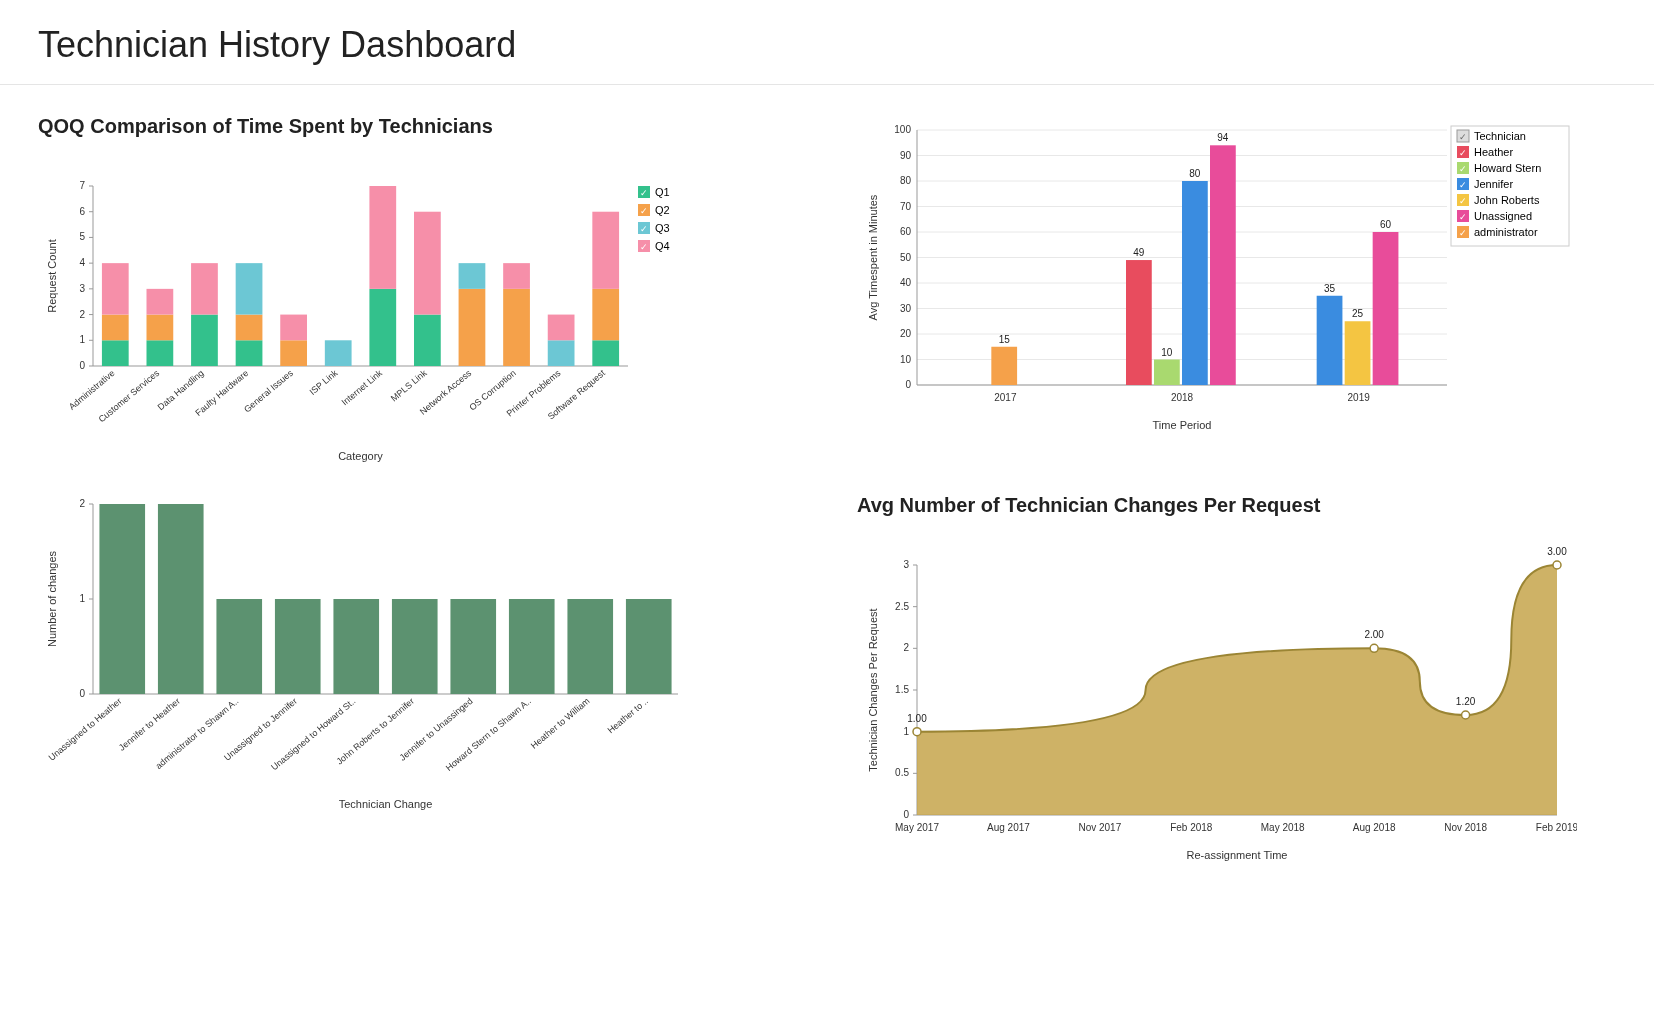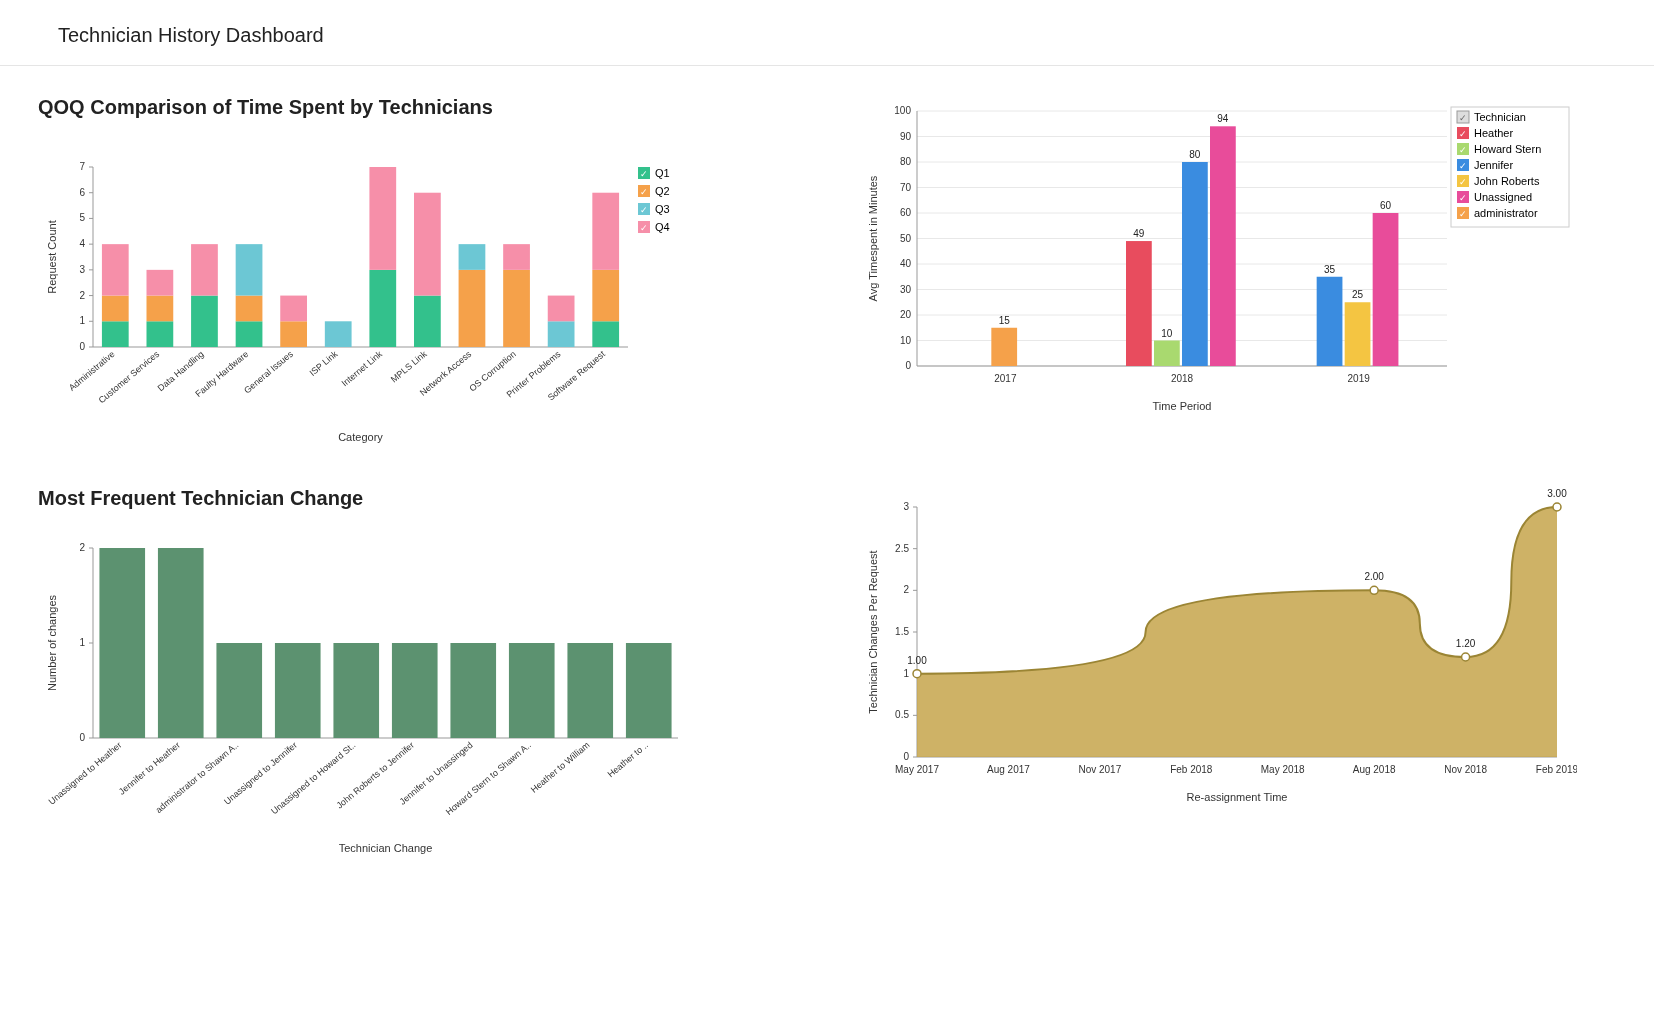--- a/index.html
+++ b/index.html
@@ -1,19 +1,19 @@
 <!DOCTYPE html>
 <html><head>
 <meta charset="utf-8">
 <style>
 * { box-sizing: border-box; margin: 0; padding: 0; }
 body { font-family: -apple-system, BlinkMacSystemFont, "Segoe UI", Arial, sans-serif; background: #fff; color: #222; }
 .header { padding: 24px 38px 18px 38px; border-bottom: 1px solid #e5e5e5; }
-.header h1 { font-size: 20px; font-weight: 500; margin-left: 20px; }
-.grid { display: grid; grid-template-columns: 1fr 1fr; gap: 40px 60px; padding: 30px 38px; }
+.header h1 { font-size: 36px; font-weight: 500; }
+.grid { display: grid; grid-template-columns: 1fr 1fr; gap: 28px 60px; padding: 30px 38px; }
 .panel { }
 .panel-title { font-size: 20px; font-weight: 600; margin-bottom: 28px; }
 .chart-wrap { position: relative; }
 svg { display: block; }
 .axis-label { font-size: 11px; fill: #333; }
 .tick-label { font-size: 10px; fill: #333; }
 .tick-label-rot { font-size: 9px; fill: #333; }
 .axis-line { stroke: #999; stroke-width: 1; }
 .grid-line { stroke: #e8e8e8; stroke-width: 1; }
 .legend { font-size: 11px; }
@@ -176,21 +176,20 @@
           <text x="602" y="105" font-size="9" fill="#fff">✓</text>
           <text x="617" y="105" class="legend">Unassigned</text>
           <rect x="600" y="111" width="12" height="12" fill="#f5a14a"></rect>
           <text x="602" y="121" font-size="9" fill="#fff">✓</text>
           <text x="617" y="121" class="legend">administrator</text>
         </svg>
     </div>
   </div>
 
   <div class="panel">
-    <div class="panel-title">Most Frequent Technician Change</div>
     <div class="chart-wrap">
       <svg id="svg-freq" width="660" height="320">
           <line x1="55" y1="200" x2="51" y2="200" class="axis-line"></line>
           <text x="47" y="203" text-anchor="end" class="tick-label">0</text>
           <line x1="55" y1="105" x2="51" y2="105" class="axis-line"></line>
           <text x="47" y="108" text-anchor="end" class="tick-label">1</text>
           <line x1="55" y1="10" x2="51" y2="10" class="axis-line"></line>
           <text x="47" y="13" text-anchor="end" class="tick-label">2</text>
           <line x1="55" y1="10" x2="55" y2="200" class="axis-line"></line>
           <line x1="55" y1="200" x2="640" y2="200" class="axis-line"></line>
@@ -214,20 +213,21 @@
           <rect x="529.435" y="105" width="45.63" height="95" fill="#5c9270"></rect>
           <text x="552.25" y="208" text-anchor="end" transform="rotate(-40 552.25 208)" class="tick-label-rot">Heather to William</text>
           <rect x="587.935" y="105" width="45.63" height="95" fill="#5c9270"></rect>
           <text x="610.75" y="208" text-anchor="end" transform="rotate(-40 610.75 208)" class="tick-label-rot">Heather to ..</text>
           <text x="347.5" y="314" text-anchor="middle" class="axis-label">Technician Change</text>
         </svg>
     </div>
   </div>
 
   <div class="panel">
+    <div class="panel-title">Avg Number of Technician Changes Per Request</div>
     <div class="chart-wrap">
       <svg id="svg-avg" width="720" height="320">
           <line x1="60" y1="270" x2="56" y2="270" class="axis-line"></line>
           <text x="52" y="273" text-anchor="end" class="tick-label">0</text>
           <line x1="60" y1="228.33333333333334" x2="56" y2="228.33333333333334" class="axis-line"></line>
           <text x="52" y="231.33333333333334" text-anchor="end" class="tick-label">0.5</text>
           <line x1="60" y1="186.66666666666669" x2="56" y2="186.66666666666669" class="axis-line"></line>
           <text x="52" y="189.66666666666669" text-anchor="end" class="tick-label">1</text>
           <line x1="60" y1="145" x2="56" y2="145" class="axis-line"></line>
           <text x="52" y="148" text-anchor="end" class="tick-label">1.5</text>

